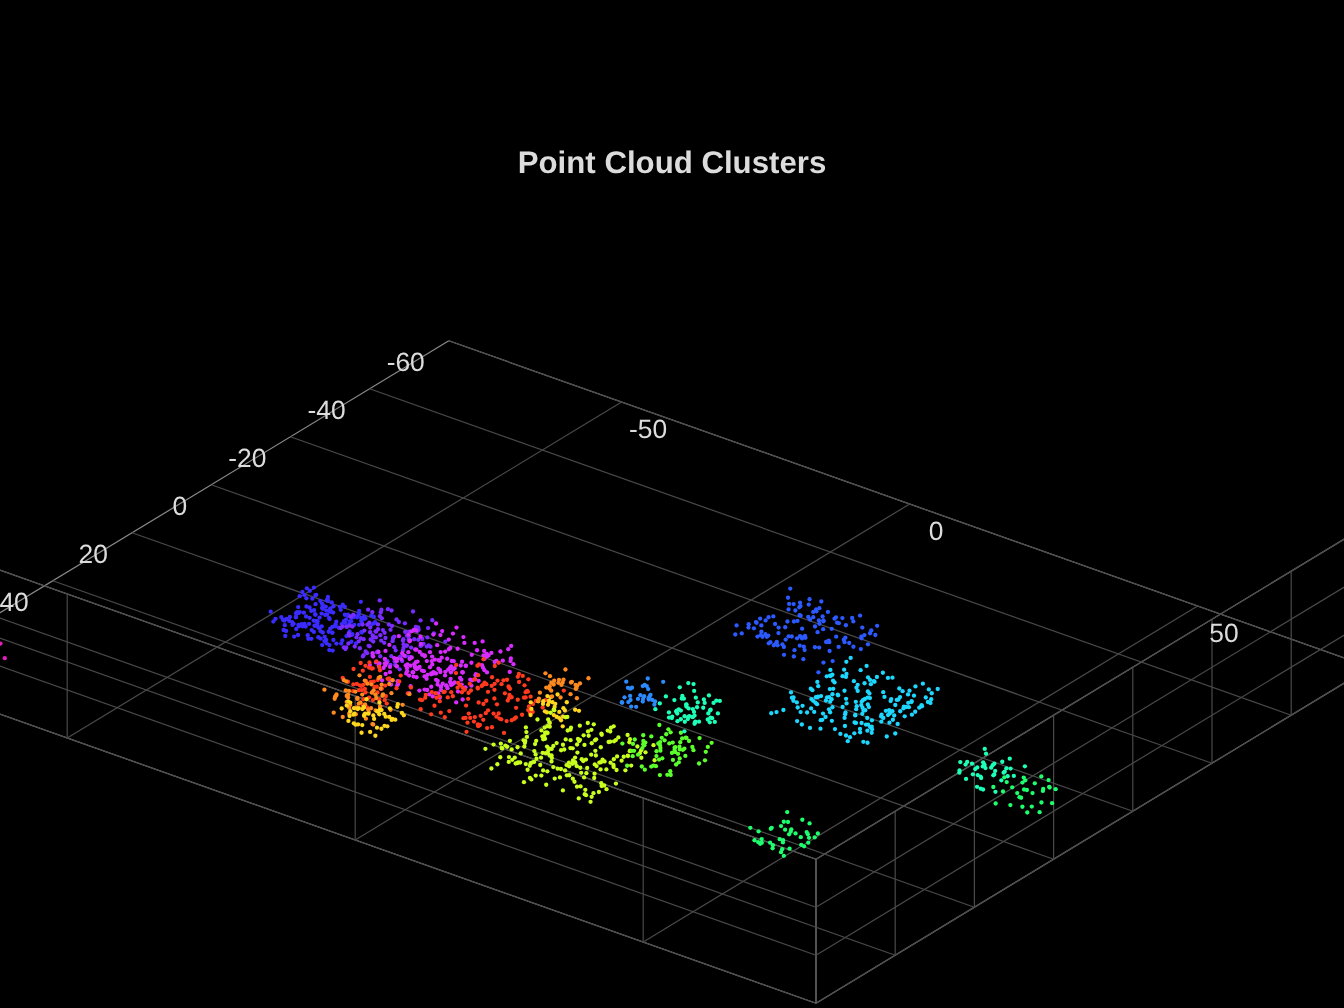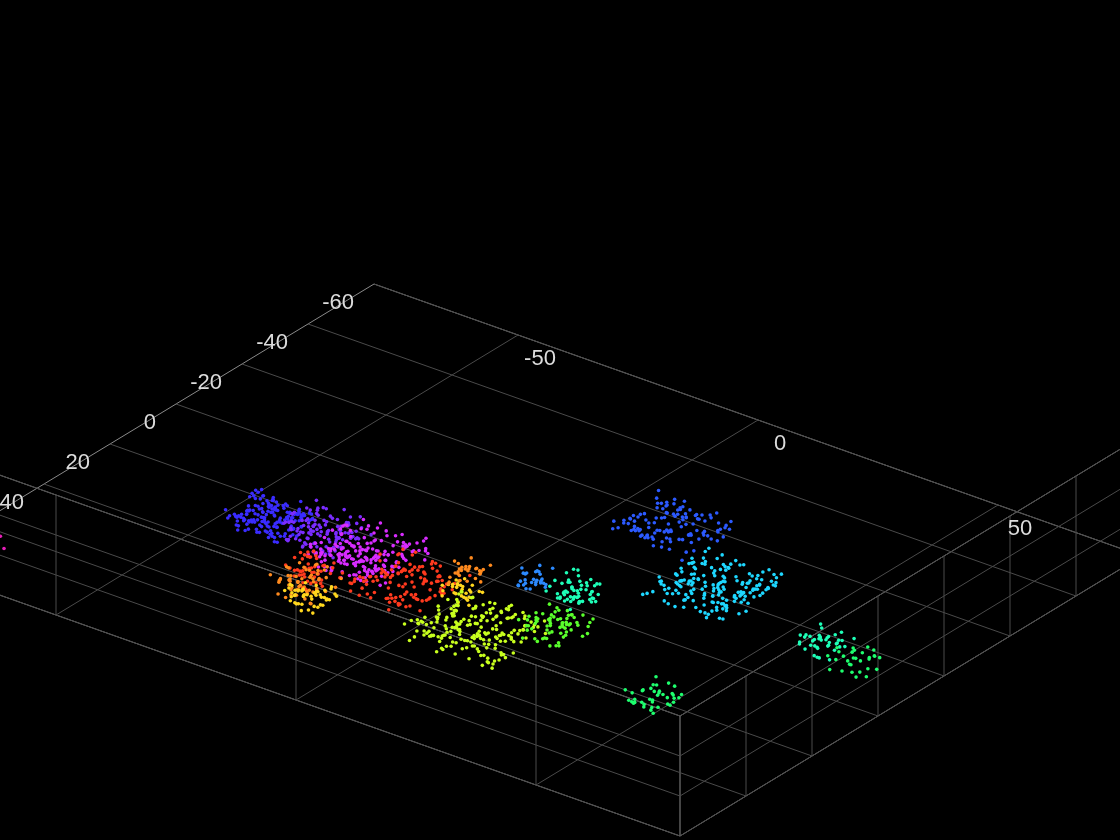--- a/index.html
+++ b/index.html
@@ -27,20 +27,21 @@
   }
   svg text {
     fill: #dcdcdc;
     font-family: Arial, Helvetica, sans-serif;
   }
 </style>
 </head>
 <body>
 
 <div id="chart-container">
+  <div id="chart-title">Point Cloud Clusters</div>
   <svg id="plot" width="1120" height="840">
       <g>
         <line x1="374" y1="284" x2="1142" y2="556" stroke="#8a8a8a" stroke-width="1"></line>
         <line x1="1142" y1="556" x2="680" y2="836" stroke="#8a8a8a" stroke-width="1"></line>
         <line x1="680" y1="836" x2="-88" y2="564" stroke="#8a8a8a" stroke-width="1"></line>
         <line x1="-88" y1="564" x2="374" y2="284" stroke="#8a8a8a" stroke-width="1"></line>
         <line x1="1142" y1="556" x2="1142" y2="436" stroke="#8a8a8a" stroke-width="1"></line>
         <line x1="680" y1="836" x2="680" y2="716" stroke="#8a8a8a" stroke-width="1"></line>
         <line x1="680" y1="716" x2="1142" y2="436" stroke="#8a8a8a" stroke-width="1"></line>
         <line x1="-88" y1="564" x2="-88" y2="444" stroke="#8a8a8a" stroke-width="1"></line>

